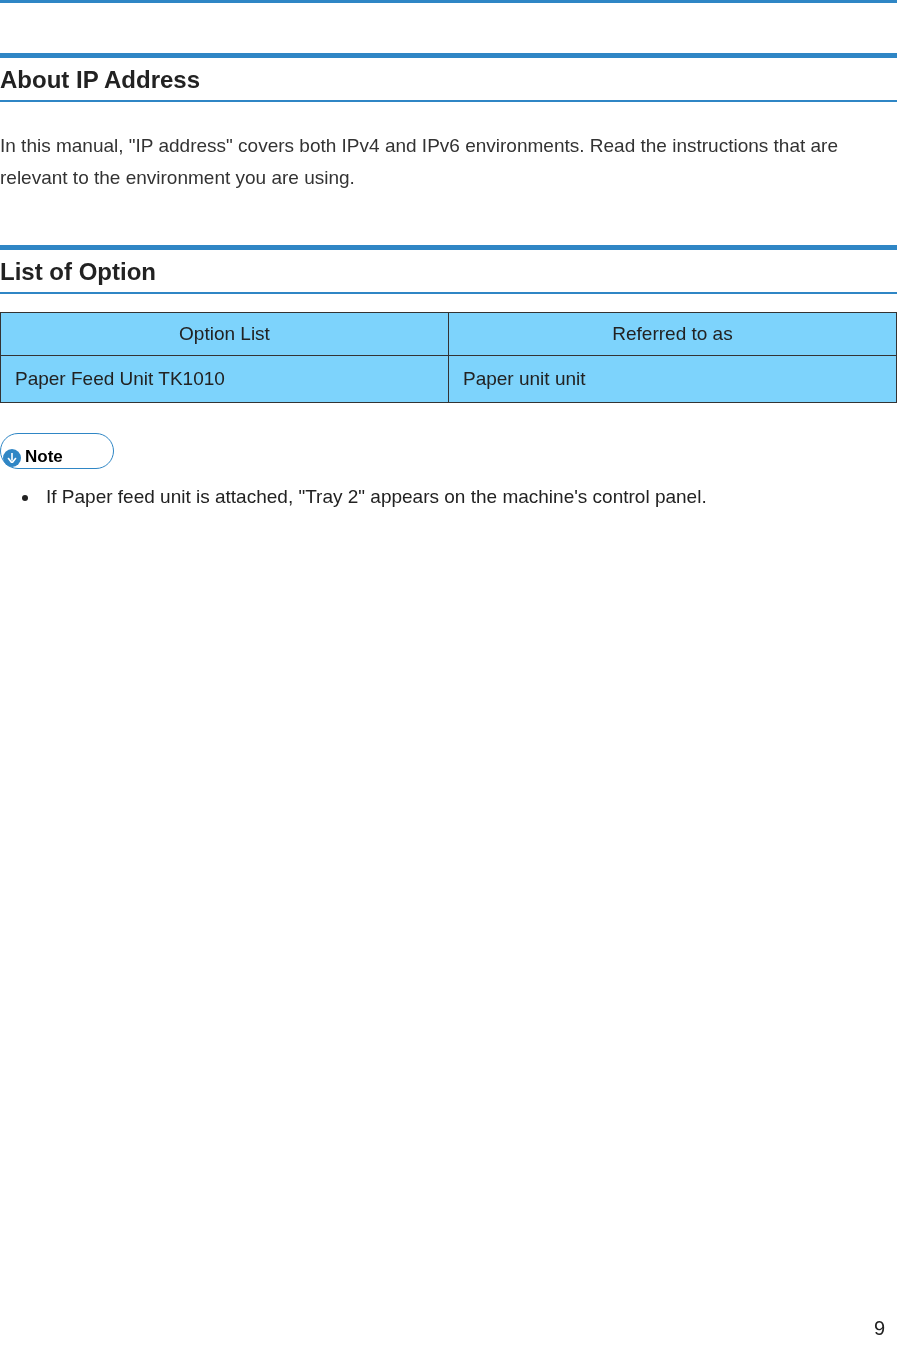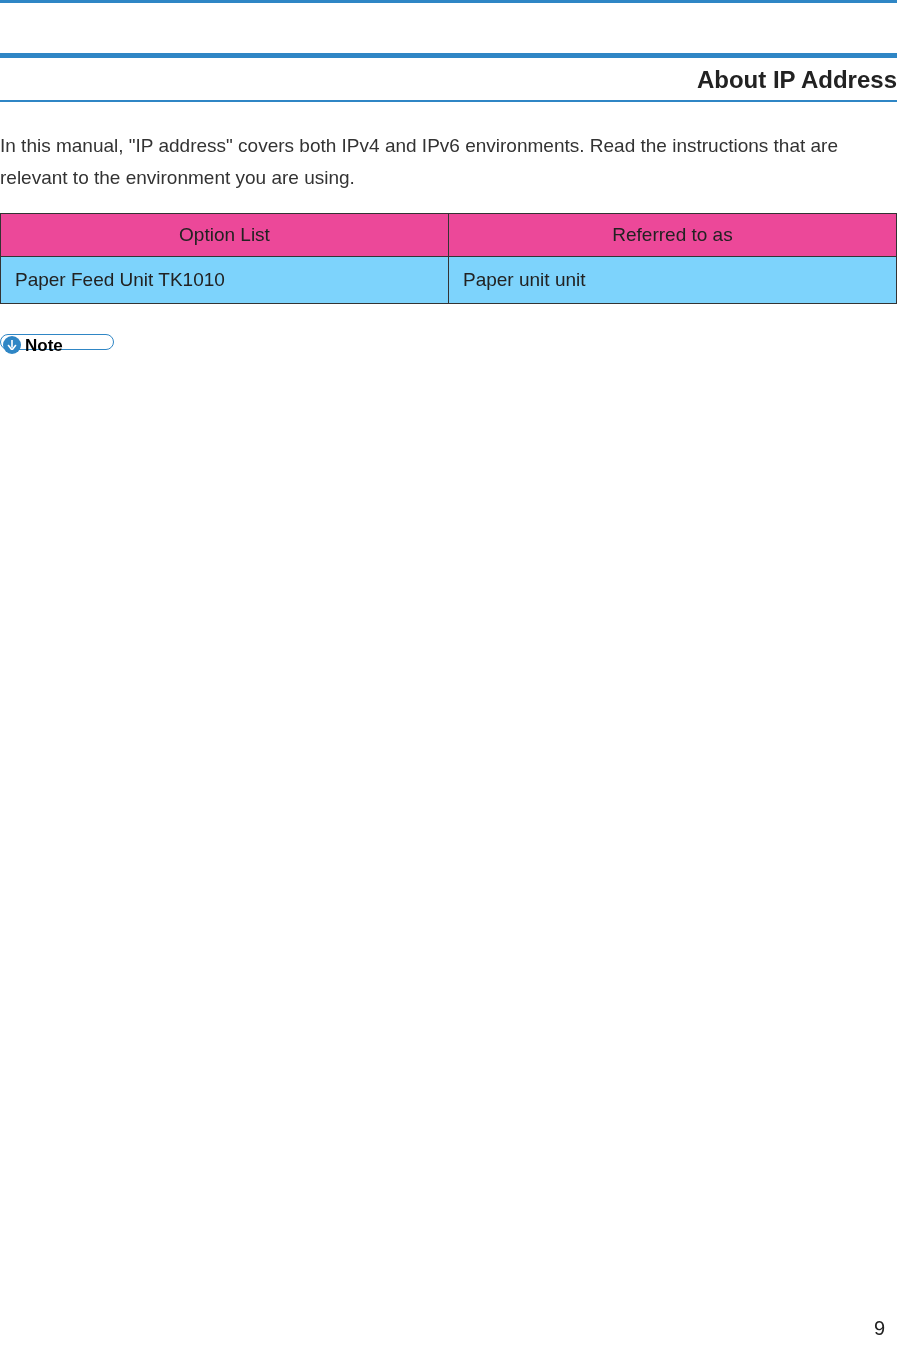--- a/index.html
+++ b/index.html
@@ -19,21 +19,20 @@
     padding: 0;
   }
   .top-rule {
     height: 3px;
     background: #2f86c5;
     margin: 0;
     width: 100%;
   }
   .section-header {
     margin-top: 50px;
-    text-align: right;
   }
   .section-header .rule-thick {
     height: 5px;
     background: #2f86c5;
     margin-bottom: 4px;
     width: 100%;
   }
   .section-header .rule-thin {
     height: 2px;
     background: #2f86c5;
@@ -53,21 +52,21 @@
     font-weight: 300;
     color: #333;
     max-width: 880px;
   }
   table.option-table {
     width: 100%;
     border-collapse: collapse;
     margin-top: 18px;
   }
   table.option-table th {
-    background: #ec4899;
+    background: #7dd3fc;
     font-weight: normal;
     font-size: 19px;
     padding: 10px 12px;
     border: 1px solid #333;
     text-align: center;
     color: #222;
   }
   table.option-table td {
     font-size: 19px;
     padding: 12px 14px;
@@ -76,25 +75,25 @@
     color: #222;
     font-weight: 300;
   }
   table.option-table th:first-child,
   table.option-table td:first-child {
     width: 50%;
   }
   .note-badge {
     margin-top: 30px;
     display: inline-flex;
-    align-items: flex-start;
+    align-items: flex-end;
     border: 1.5px solid #2f86c5;
     border-radius: 999px;
     padding: 1px 50px 1px 2px;
-    height: 16px;
+    height: 36px;
   }
   .note-badge .circle {
     width: 18px;
     height: 18px;
     background: #2f86c5;
     border-radius: 50%;
     display: flex;
     align-items: center;
     justify-content: center;
     margin-right: 4px;
@@ -141,20 +140,25 @@
     
     <div class="section-header">
       <div class="rule-thick"></div>
       <h2>About IP Address</h2>
       <div class="rule-thin"></div>
     </div>
 
     <p class="body-text">In this manual, "IP address" covers both IPv4 and IPv6 environments. Read the instructions that are relevant to the environment you are using.</p>
 
     
+    <div class="section-header">
+      <div class="rule-thick"></div>
+      <h2>List of Option</h2>
+      <div class="rule-thin"></div>
+    </div>
 
     <table class="option-table">
       <thead>
         <tr>
           <th>Option List</th>
           <th>Referred to as</th>
         </tr>
       </thead>
       <tbody>
         <tr>
@@ -166,17 +170,20 @@
 
     <div class="note-badge">
       <span class="circle">
         <svg width="10" height="10" viewBox="0 0 10 10">
             <path d="M5 0 L5 7 M5 10 L1.5 5.5 M5 10 L8.5 5.5" stroke="#fff" stroke-width="1.6" fill="none" stroke-linecap="round"></path>
           </svg>
       </span>
       <span class="label">Note</span>
     </div>
 
+    <ul class="note-list">
+      <li>If Paper feed unit is attached, "Tray 2" appears on the machine's control panel.</li>
+    </ul>
 
   </div>
 
   <div class="page-number">9</div>
 </div>
 
 </body></html>

